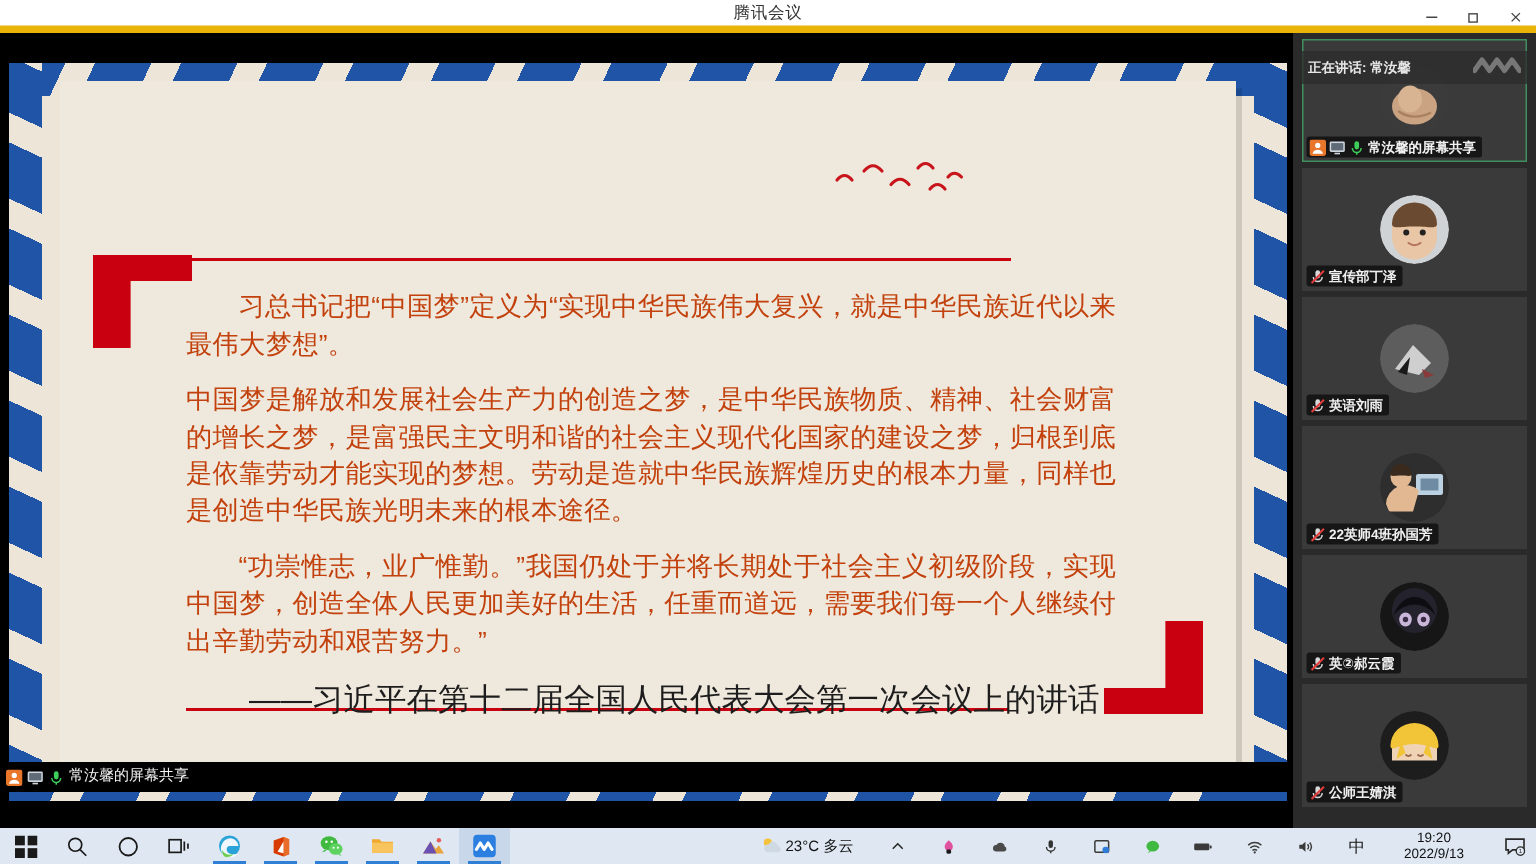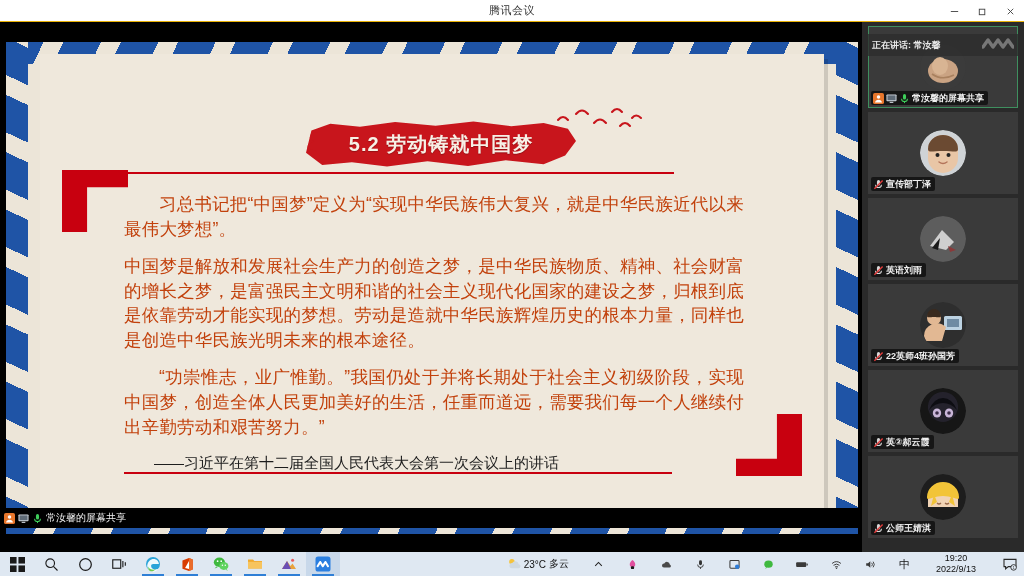--- a/index.html
+++ b/index.html
@@ -6,21 +6,21 @@
   html,body{
     width:1024px; height:576px; overflow:hidden;
     font-family:"Liberation Sans","DejaVu Sans",sans-serif;
     background:#000;
   }
   #app{ position:relative; width:1024px; height:576px; }
 
   
   .titlebar{
     position:absolute; left:0; top:0; width:1024px; height:22px;
-    background:#ffffff; border-bottom:1px solid #eab308;
+    background:#ffffff; border-bottom:5px solid #eab308;
     display:flex; align-items:center; justify-content:center;
   }
   .titlebar .tb-title{
     font-size:11px; color:#333; letter-spacing:.5px;
   }
   .win-ctrls{
     position:absolute; right:0; top:0; height:22px; display:flex; align-items:center;
   }
   .win-btn{
     width:28px; height:22px; display:flex; align-items:center; justify-content:center;
@@ -128,21 +128,21 @@
   
   .body-wrap{
     position:absolute; left:118px; top:150px; width:620px;
   }
   .para{
     color:#c2410c; font-size:17.5px; line-height:1.42;
     margin-bottom:12px; text-align:justify; letter-spacing:.2px;
   }
   .para.indent{ text-indent:2em; }
   .attrib{
-    color:#1d1d1d; font-size:15px; line-height:1.4; text-indent:2em;
+    color:#1d1d1d; font-size:21px; line-height:1.4; text-indent:2em;
   }
 
   
   .panel{
     position:absolute; right:0; top:22px; width:162px; height:530px;
     background:#2a2a2a;
     padding:4px 6px; display:flex; flex-direction:column; gap:4px;
     overflow:hidden;
   }
   .tile{
@@ -266,24 +266,20 @@
         <g fill="none" stroke="#c8151c" stroke-width="2.1" stroke-linecap="round">
           <path d="M4 16 q5 -6 10 0"></path>
           <path d="M22 10 q6 -7 12 0"></path>
           <path d="M40 19 q6 -7 12 0"></path>
           <path d="M58 8 q5 -6 10 0"></path>
           <path d="M66 22 q5 -6 10 0"></path>
           <path d="M78 14 q4 -5 9 0"></path>
         </g>
       </svg>
 
-      <div class="title-band">
-        <div class="brush"></div>
-        <div class="title-text">5.2 劳动铸就中国梦</div>
-      </div>
 
       <div class="body-wrap">
         <div class="para indent">习总书记把“中国梦”定义为“实现中华民族伟大复兴，就是中华民族近代以来最伟大梦想”。</div>
         <div class="para">中国梦是解放和发展社会生产力的创造之梦，是中华民族物质、精神、社会财富的增长之梦，是富强民主文明和谐的社会主义现代化国家的建设之梦，归根到底是依靠劳动才能实现的梦想。劳动是造就中华民族辉煌历史的根本力量，同样也是创造中华民族光明未来的根本途径。</div>
         <div class="para indent">“功崇惟志，业广惟勤。”我国仍处于并将长期处于社会主义初级阶段，实现中国梦，创造全体人民更加美好的生活，任重而道远，需要我们每一个人继续付出辛勤劳动和艰苦努力。”</div>
         <div class="attrib">——习近平在第十二届全国人民代表大会第一次会议上的讲话</div>
       </div>
     </div>
 
     <div class="sharestrip">

